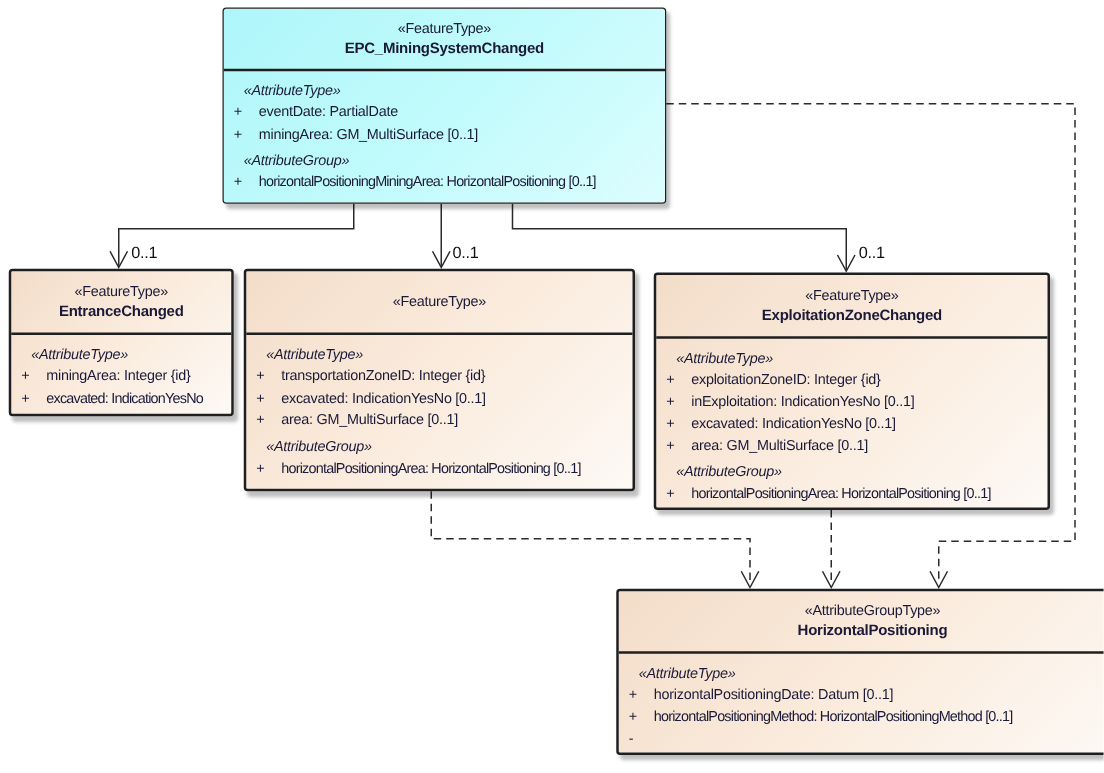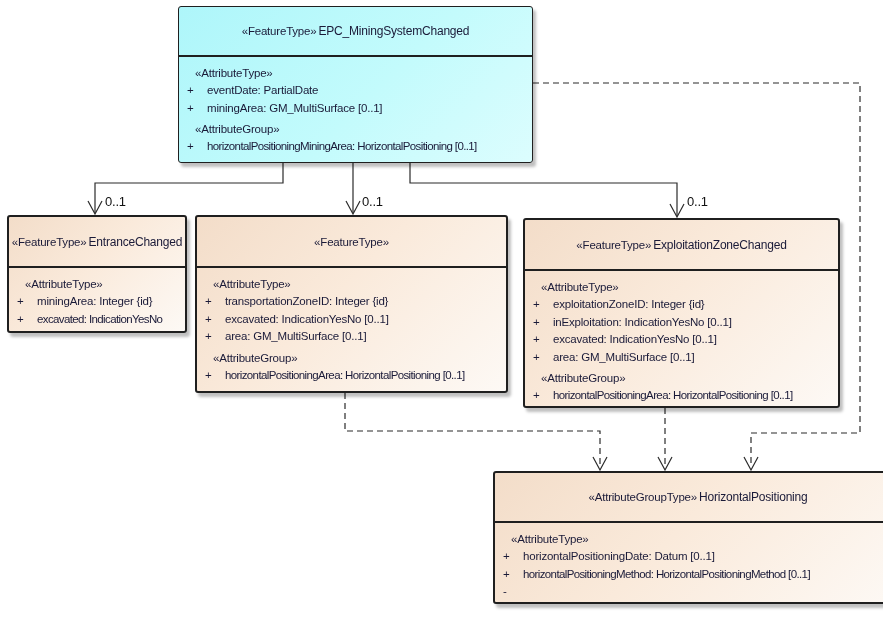--- a/index.html
+++ b/index.html
@@ -15,26 +15,26 @@
     position:absolute;box-sizing:border-box;border:2px solid #1f1f1f;border-radius:3px;
     box-shadow:3px 4px 3px rgba(0,0,0,0.25);
     background:linear-gradient(135deg,#f3ddc9 0%,#faeadb 45%,#fdf9f5 100%);
   }
   .uml-box.cyan{
     border-width:1.5px;
     background:linear-gradient(135deg,#aef6fa 0%,#c3fbfc 55%,#dcfdfe 100%);
   }
   .hdr{
     box-sizing:border-box;border-bottom:2px solid #1f1f1f;
-    display:flex;align-items:center;justify-content:center;gap:2px;
+    display:flex;flex-direction:column;align-items:center;justify-content:center;gap:2px;
   }
   .stereo{font-size:11.5px;letter-spacing:-0.2px;}
-  .cname{font-size:12px;font-weight:normal;letter-spacing:-0.2px;}
+  .cname{font-size:12px;font-weight:bold;letter-spacing:-0.2px;}
   .body{padding:4px 4px 0 8px;}
-  .stereo-row{font-size:11.5px;letter-spacing:-0.2px;padding-left:8px;margin-top:4px;height:17px;line-height:17px;white-space:nowrap;}
+  .stereo-row{font-size:11.5px;letter-spacing:-0.2px;padding-left:8px;margin-top:4px;height:17px;line-height:17px;white-space:nowrap;font-style:italic;}
   .attr{display:flex;height:17.5px;line-height:17.5px;font-size:11.5px;letter-spacing:-0.2px;white-space:nowrap;}
   .attr .vis{width:20px;flex:0 0 20px;}
   .attr.tight .atext{letter-spacing:-0.62px;}
   .mult{position:absolute;font-size:13px;color:#111111;letter-spacing:-0.2px;}
 </style>
 </head>
 <body>
 
 <div class="canvas">
 

